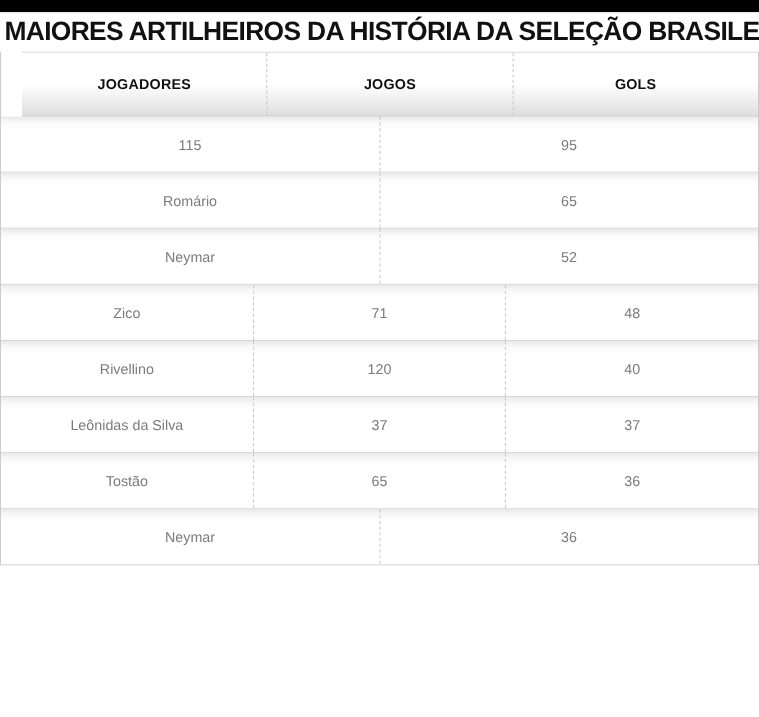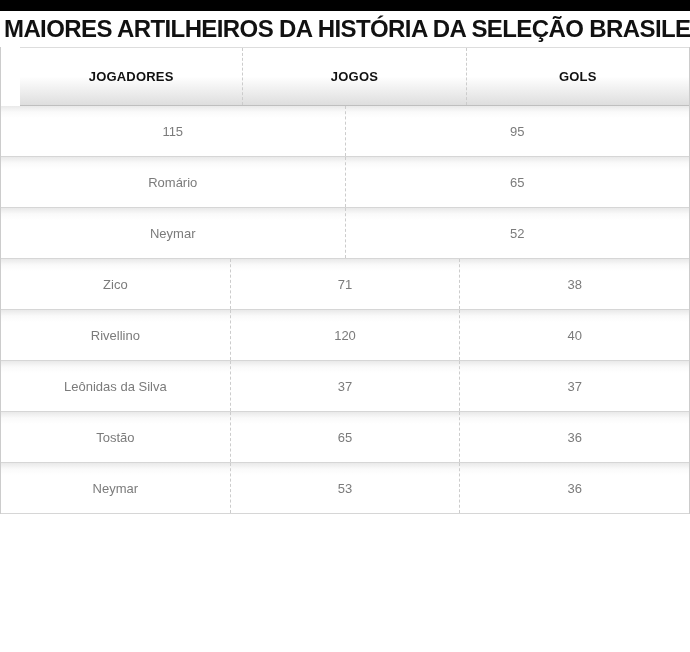--- a/index.html
+++ b/index.html
@@ -101,21 +101,21 @@
 
 
   <div class="row">
     <div class="cell">Neymar</div>
     <div class="cell">52</div>
   </div>
 
   <div class="row">
     <div class="cell">Zico</div>
     <div class="cell">71</div>
-    <div class="cell">38</div>
+    <div class="cell">48</div>
   </div>
 
 
   <div class="row">
     <div class="cell">Rivellino</div>
     <div class="cell">120</div>
     <div class="cell">40</div>
   </div>
 
   <div class="row">
@@ -125,17 +125,16 @@
   </div>
 
   <div class="row">
     <div class="cell">Tostão</div>
     <div class="cell">65</div>
     <div class="cell">36</div>
   </div>
 
   <div class="row">
     <div class="cell">Neymar</div>
-    <div class="cell">53</div>
     <div class="cell">36</div>
   </div>
 
 </div>
 
 </body></html>

